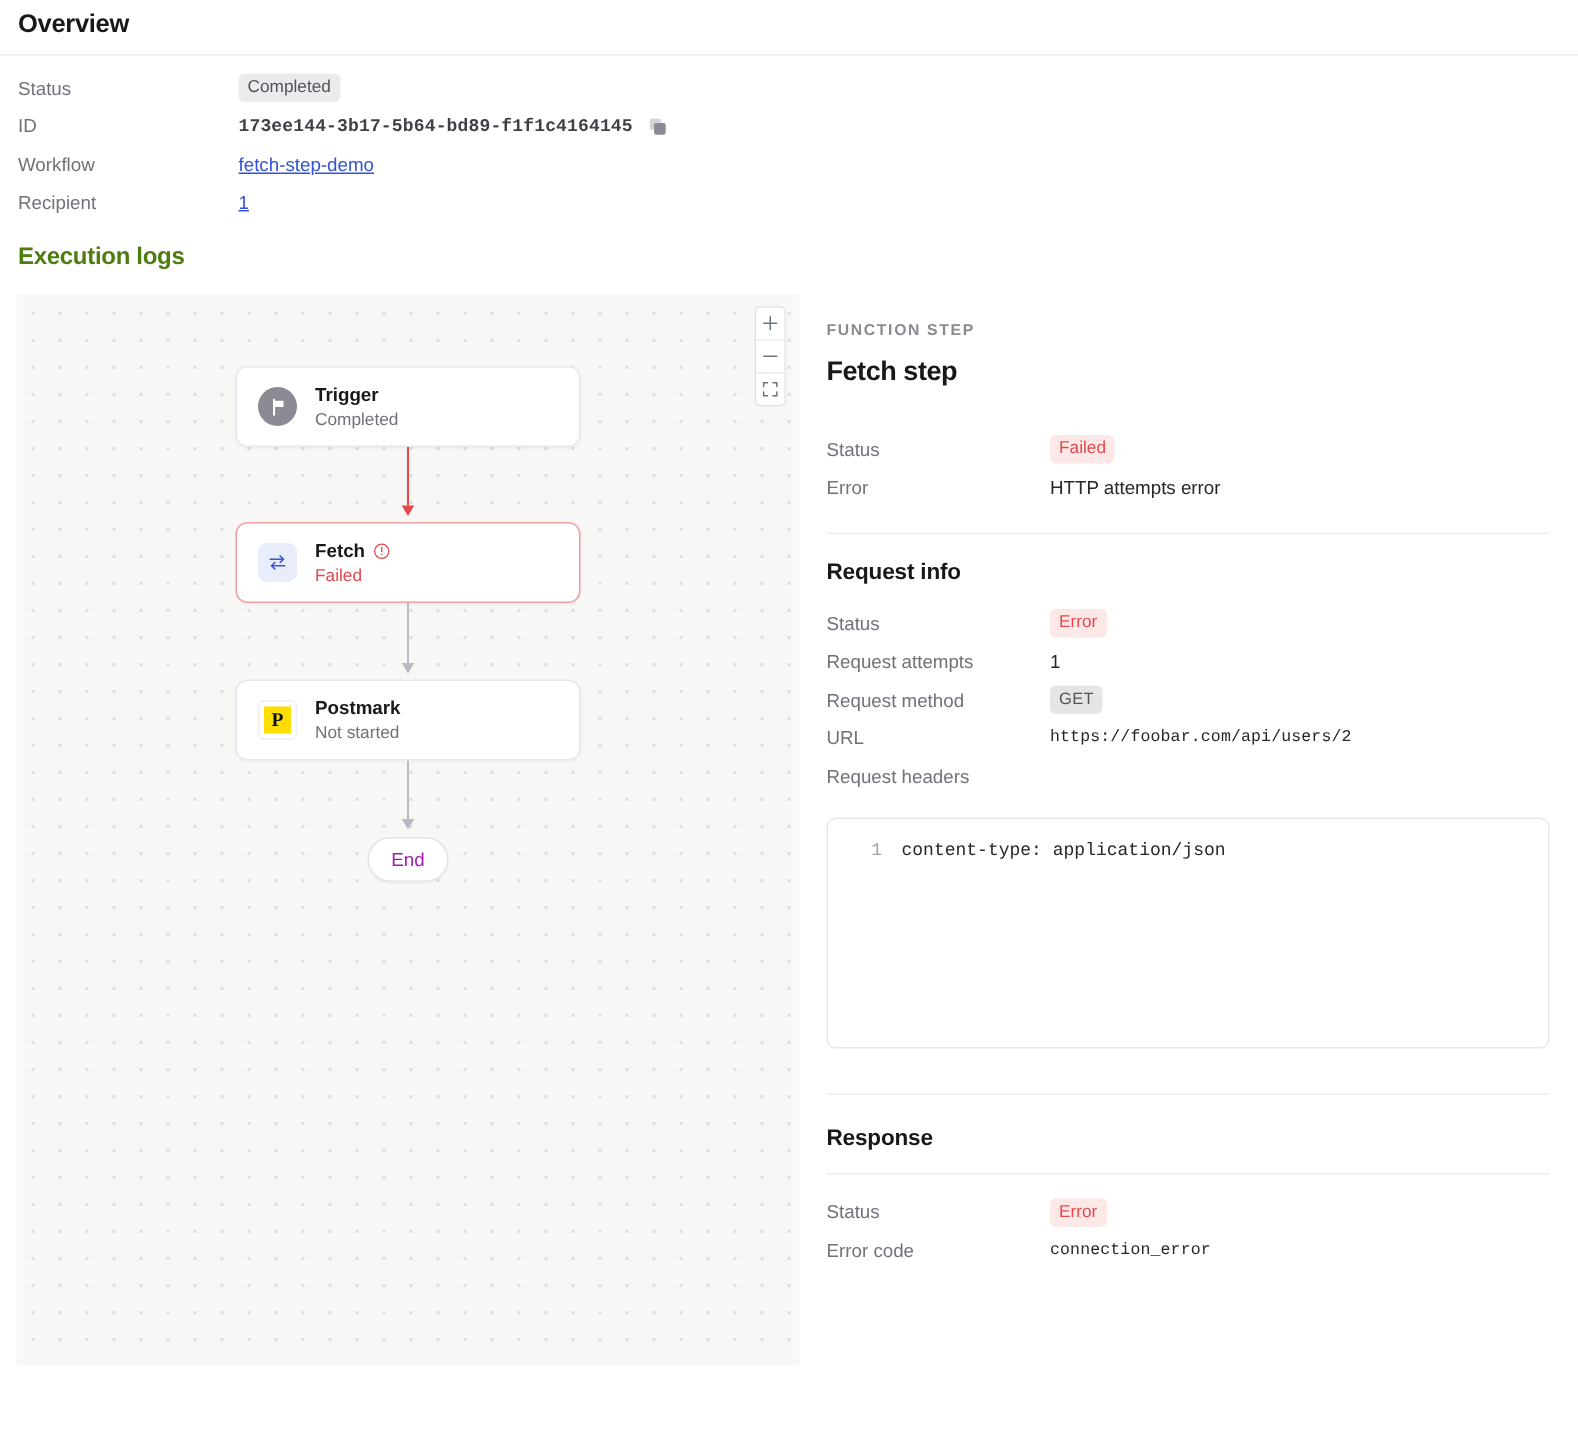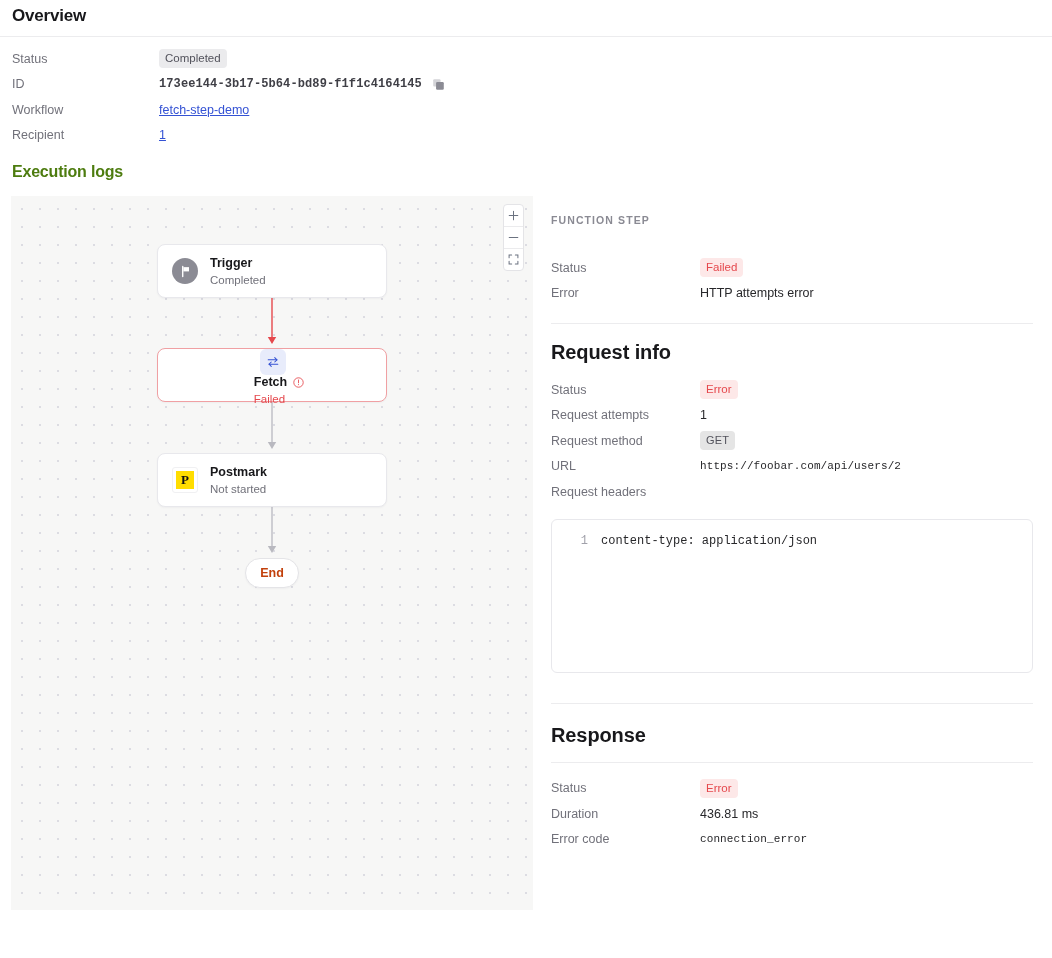--- a/index.html
+++ b/index.html
@@ -70,21 +70,21 @@
   }
   .zoom-sep { height: 1px; background: #ebebed; }
 
   .node {
     position: absolute;
     width: 230px; height: 54px;
     background: #ffffff; border: 1px solid #e8e8ec; border-radius: 8px;
     display: flex; align-items: center; padding-left: 14px;
     box-shadow: 0 1px 2px rgba(16,24,40,.04);
   }
-  .node.selected { border: 1.5px solid #f0a0a3; flex-direction: column; }
+  .node.selected { border: 1.5px solid #f0a0a3; }
   .node-icon { flex: 0 0 26px; width: 26px; height: 26px; margin-right: 12px; }
   .node-text { display: flex; flex-direction: column; justify-content: center; }
   .node-title {
     font-size: 12.5px; font-weight: 600; color: #18181b;
     display: flex; align-items: center; gap: 6px; line-height: 15px;
   }
   .node-sub { font-size: 11.5px; color: #71717a; margin-top: 2px; line-height: 14px; }
   .node-sub.failed { color: #e5484d; }
 
   .trigger-circle {
@@ -105,38 +105,38 @@
     display: flex; align-items: center; justify-content: center;
     font-family: "Liberation Serif", serif; font-weight: 700; font-size: 13px; color: #111;
     line-height: 18px;
   }
 
   .end-node {
     position: absolute;
     width: 54px; height: 30px; border-radius: 15px;
     background: #ffffff; border: 1px solid #e4e4e7;
     display: flex; align-items: center; justify-content: center;
-    font-size: 12.5px; font-weight: 700; color: #c2410c;
+    font-size: 12.5px; font-weight: 400; color: #a21caf;
     box-shadow: 0 1px 2px rgba(16,24,40,.04);
   }
 
   .edge { position: absolute; }
 
   
   .detail { position: absolute; left: 551px; top: 196px; width: 482px; }
   .eyebrow {
     font-size: 10.5px; font-weight: 700; color: #8a8a93;
     letter-spacing: 1.1px; text-transform: uppercase; margin-top: 18px;
   }
   .detail-h1 {
     font-size: 18px; font-weight: 700; color: #18181b;
     margin-top: 11px; letter-spacing: -0.3px;
   }
   .detail-h2 {
-    font-size: 20px; font-weight: 700; color: #18181b; letter-spacing: -0.1px;
+    font-size: 15px; font-weight: 700; color: #18181b; letter-spacing: -0.1px;
   }
   .kv-table { margin-top: 0px; }
   .kv-row { display: flex; align-items: center; min-height: 25.5px; }
   .kv-key { width: 149px; flex: 0 0 149px; font-size: 12.5px; color: #71717a; }
   .kv-val { font-size: 12.5px; color: #27272a; display:flex; align-items:center; }
   .kv-val.mono { font-size: 11px; color: #27272a; letter-spacing: .1px; }
   .hr { height: 1px; background: #ececee; width: 482px; }
 
   .code-box {
     margin-top: 14px; width: 482px; height: 154px;
@@ -291,20 +291,21 @@
       </div>
     </div>
 
     <div class="end-node" style="left:234px; top:362px;">End</div>
 
   </div>
 
   <div class="detail">
 
     <div class="eyebrow">FUNCTION STEP</div>
+    <div class="detail-h1">Fetch step</div>
 
     <div class="kv-table" style="margin-top:29px;">
       <div class="kv-row">
         <div class="kv-key">Status</div>
         <div class="kv-val">
           <span class="badge badge-red">Failed</span>
         </div>
       </div>
       <div class="kv-row">
         <div class="kv-key">Error</div>
@@ -358,24 +359,20 @@
     <div class="hr" style="margin-top:15px;"></div>
 
     <div class="kv-table" style="margin-top:13px;">
       <div class="kv-row">
         <div class="kv-key">Status</div>
         <div class="kv-val">
           <span class="badge badge-red">Error</span>
         </div>
       </div>
       <div class="kv-row">
-        <div class="kv-key">Duration</div>
-        <div class="kv-val">436.81 ms</div>
-      </div>
-      <div class="kv-row">
         <div class="kv-key">Error code</div>
         <div class="kv-val mono">connection_error</div>
       </div>
     </div>
 
   </div>
 
 </div>
 
 </body></html>

